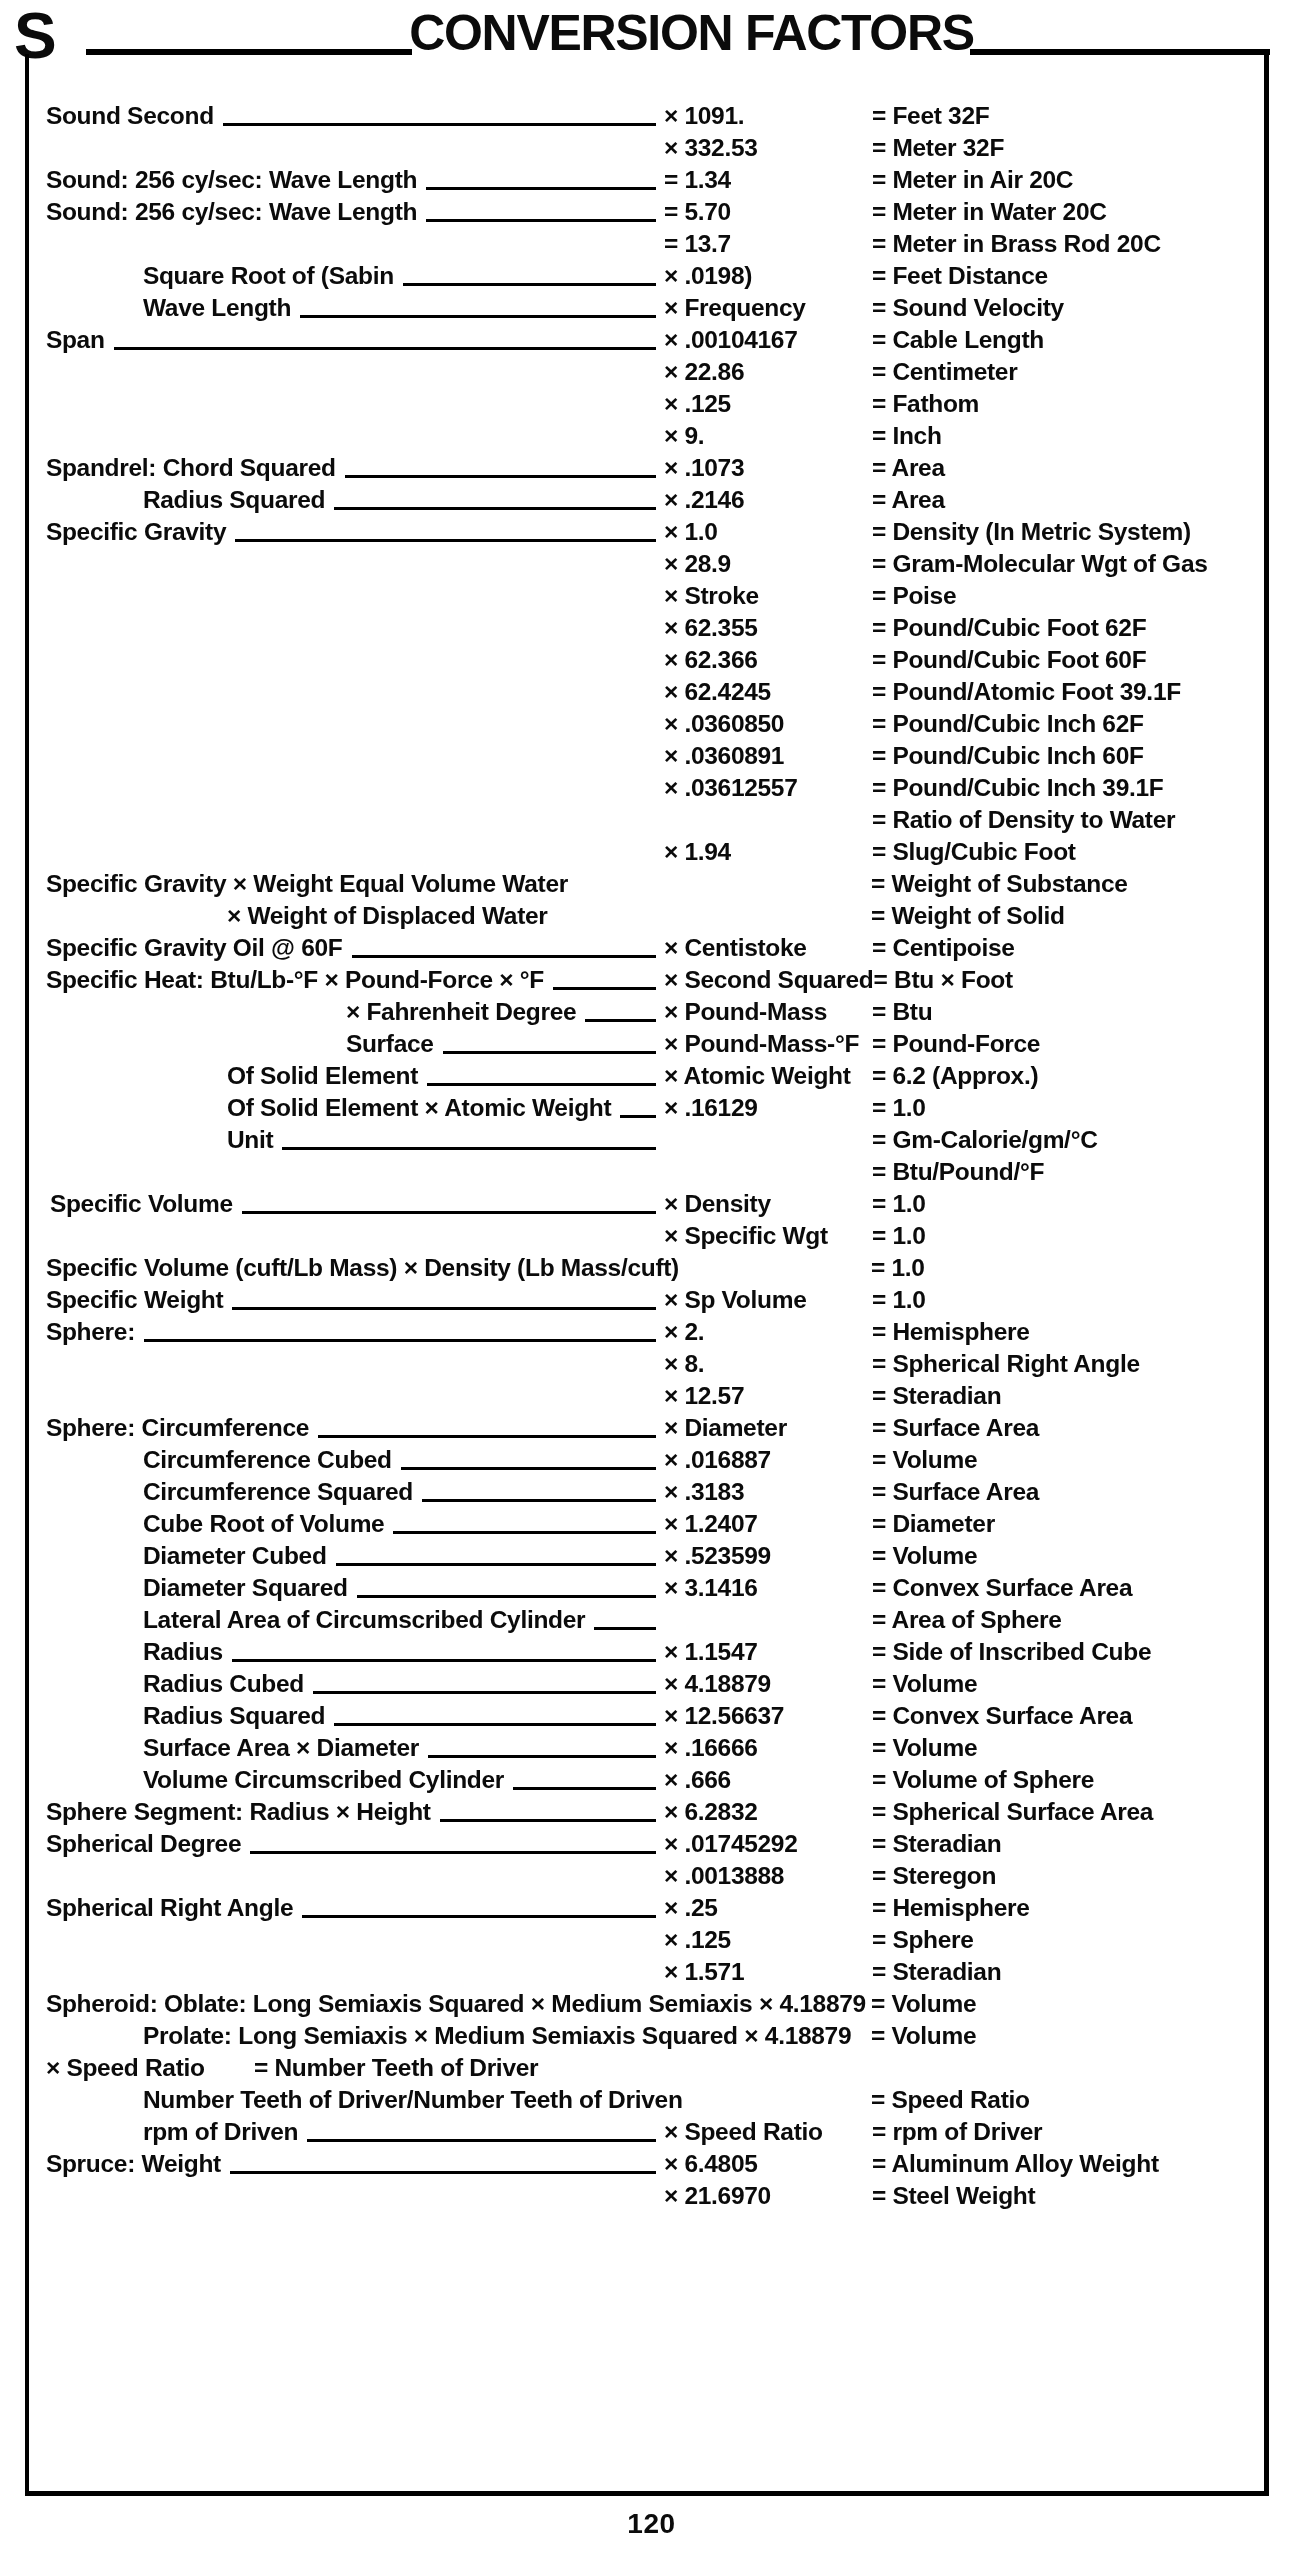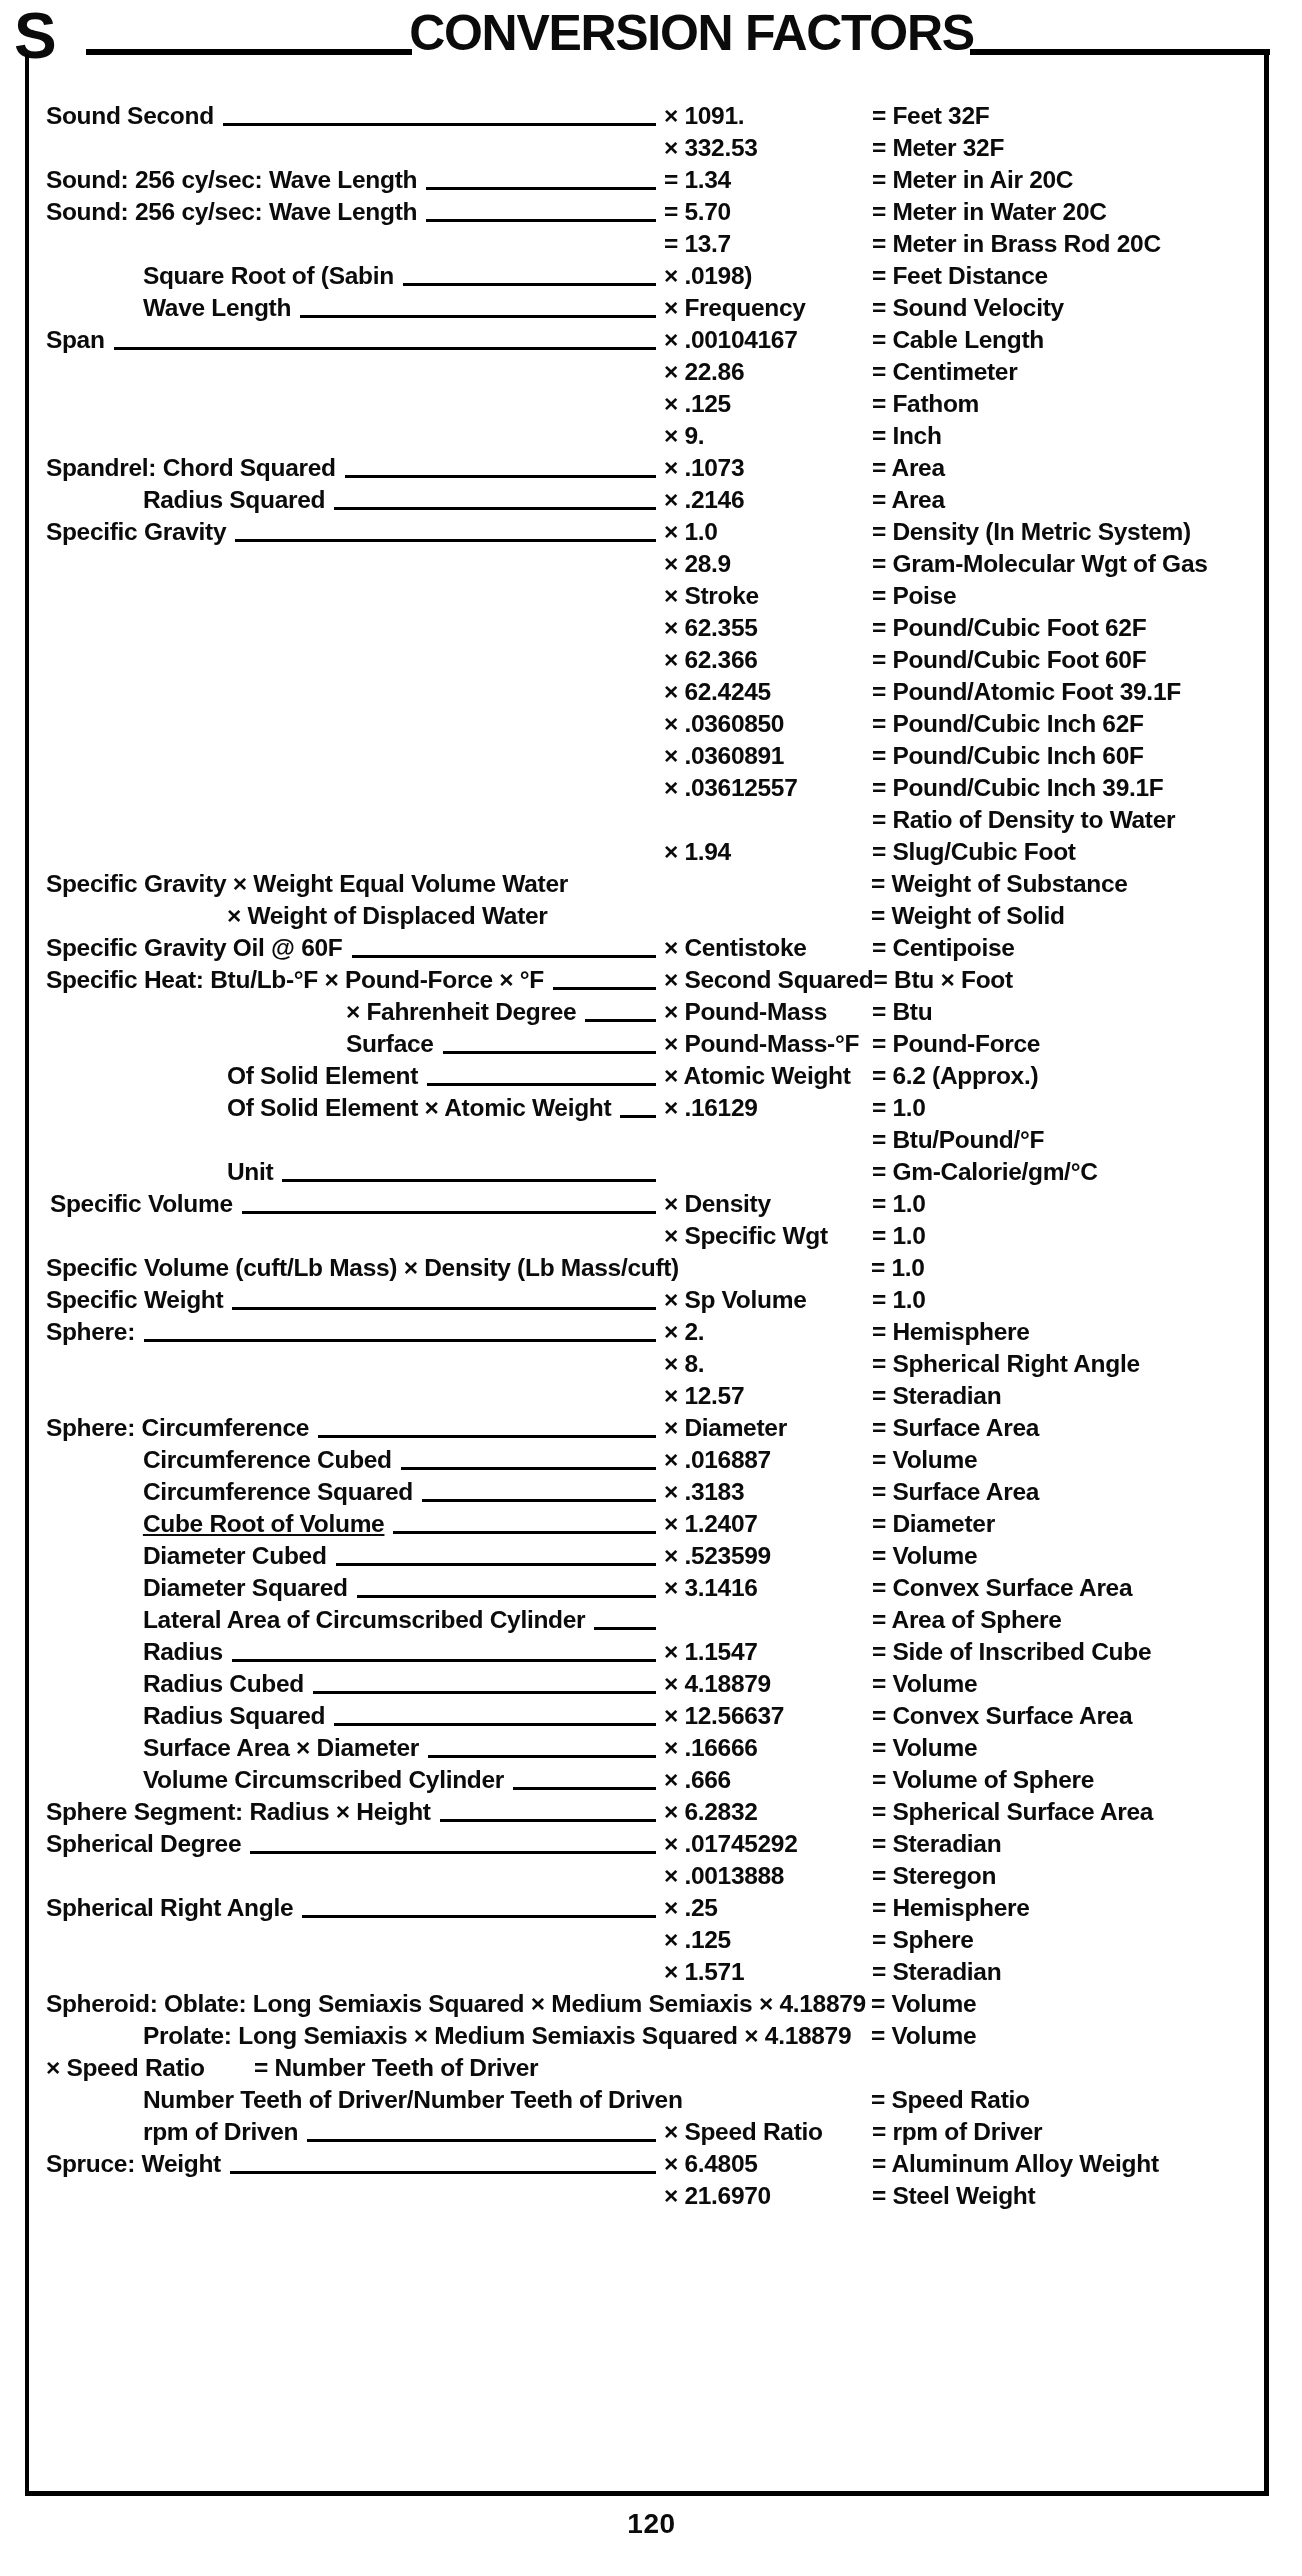--- a/index.html
+++ b/index.html
@@ -330,35 +330,35 @@
         <div class="row">
           <div class="lab">
             <span class="lab-text" style="margin-left: 181px;">Of Solid Element × Atomic Weight</span>
             <div class="leader"></div>
           </div>
           <span class="factor">× .16129</span>
           <span class="result">= 1.0</span>
         </div>
         <div class="row">
           <div class="lab">
+            <span class="lab-text" style="margin-left: 181px;">Unit</span>
+            <div class="leader"></div>
+          </div>
+          <span class="factor"></span>
+          <span class="result">= Gm-Calorie/gm/°C</span>
+        </div>
+        <div class="row">
+          <div class="lab">
             <span class="lab-text" style="margin-left: 0px;"></span>
           </div>
           <span class="factor"></span>
           <span class="result">= Btu/Pound/°F</span>
         </div>
         <div class="row">
           <div class="lab">
-            <span class="lab-text" style="margin-left: 181px;">Unit</span>
-            <div class="leader"></div>
-          </div>
-          <span class="factor"></span>
-          <span class="result">= Gm-Calorie/gm/°C</span>
-        </div>
-        <div class="row">
-          <div class="lab">
             <span class="lab-text" style="margin-left: 4px;">Specific Volume</span>
             <div class="leader"></div>
           </div>
           <span class="factor">× Density</span>
           <span class="result">= 1.0</span>
         </div>
         <div class="row">
           <div class="lab">
             <span class="lab-text" style="margin-left: 0px;"></span>
           </div>
@@ -420,21 +420,21 @@
         <div class="row">
           <div class="lab">
             <span class="lab-text" style="margin-left: 97px;">Circumference Squared</span>
             <div class="leader"></div>
           </div>
           <span class="factor">× .3183</span>
           <span class="result">= Surface Area</span>
         </div>
         <div class="row">
           <div class="lab">
-            <span class="lab-text" style="margin-left: 97px; text-decoration: underline;">Cube Root of Volume</span>
+            <span class="lab-text" style="margin-left: 97px;">Cube Root of Volume</span>
             <div class="leader"></div>
           </div>
           <span class="factor">× 1.2407</span>
           <span class="result">= Diameter</span>
         </div>
         <div class="row">
           <div class="lab">
             <span class="lab-text" style="margin-left: 97px;">Diameter Cubed</span>
             <div class="leader"></div>
           </div>

